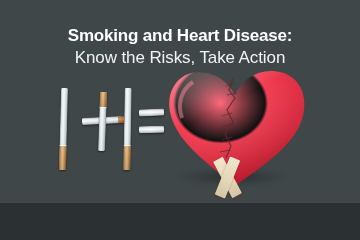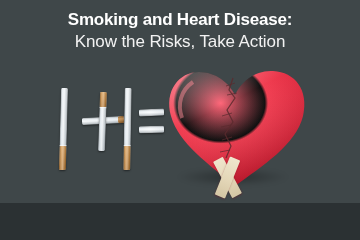--- a/index.html
+++ b/index.html
@@ -14,21 +14,21 @@
     position: relative;
     width: 360px;
     height: 203px;
     background: #3f4749;
     overflow: hidden;
   }
 
   
   .title-block {
     position: absolute;
-    top: 9px;
+    top: 25px;
     left: 0;
     width: 360px;
     text-align: center;
   }
   .title-line1 {
     display: block;
     font-size: 17px;
     font-weight: bold;
     color: #ffffff;
     letter-spacing: -0.2px;

